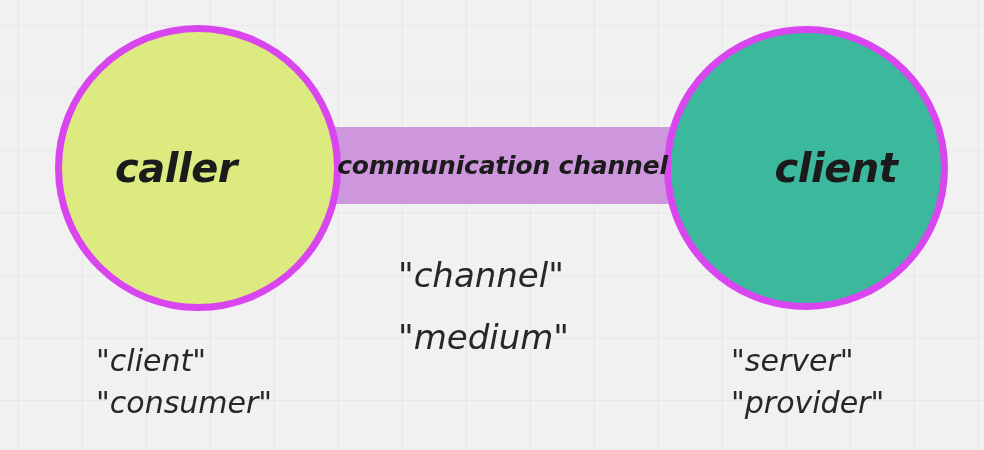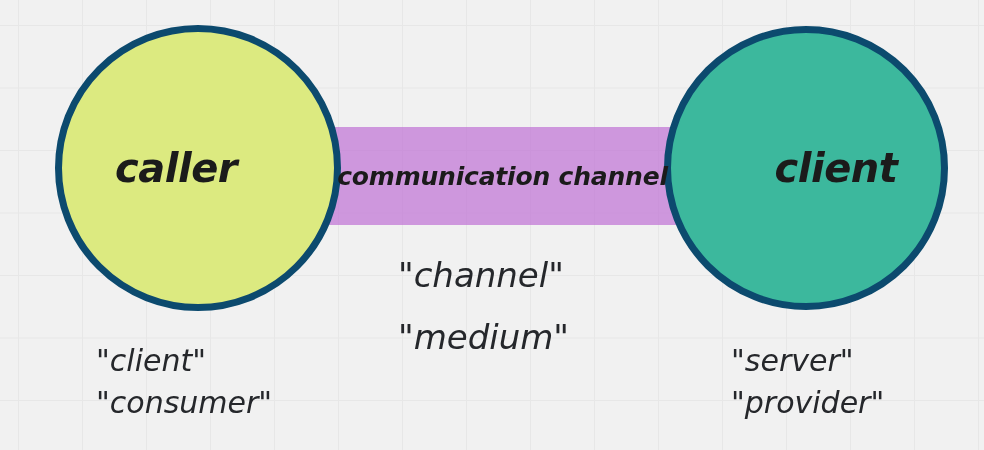--- a/index.html
+++ b/index.html
@@ -32,21 +32,21 @@
       linear-gradient(to bottom, #e7e7e7 1px, transparent 1px);
     background-size: 64px 62.5px;
     background-position: 18px 25px;
     pointer-events: none;
   }
   
   .node {
     position: absolute;
     border-radius: 50%;
     box-sizing: border-box;
-    border: 7px solid #0c4a6e;
+    border: 7px solid #d946ef;
     display: flex;
     align-items: center;
     justify-content: center;
   }
   #node-caller {
     left: 55px;
     top: 25px;
     width: 286px;
     height: 286px;
     background-color: #dcea80;
@@ -69,21 +69,21 @@
   }
   #node-caller .node-label { transform: translateX(-22px); }
   #node-callee .node-label { transform: translateX(30px); }
 
   
   #channel-bar {
     position: absolute;
     left: 289px;
     top: 127px;
     width: 427px;
-    height: 98px;
+    height: 77px;
     background-color: rgba(193, 116, 214, 0.72);
     border-radius: 11px;
     display: flex;
     align-items: center;
     justify-content: center;
   }
   #channel-label {
     font-style: italic;
     font-weight: bold;
     font-size: 25px;

